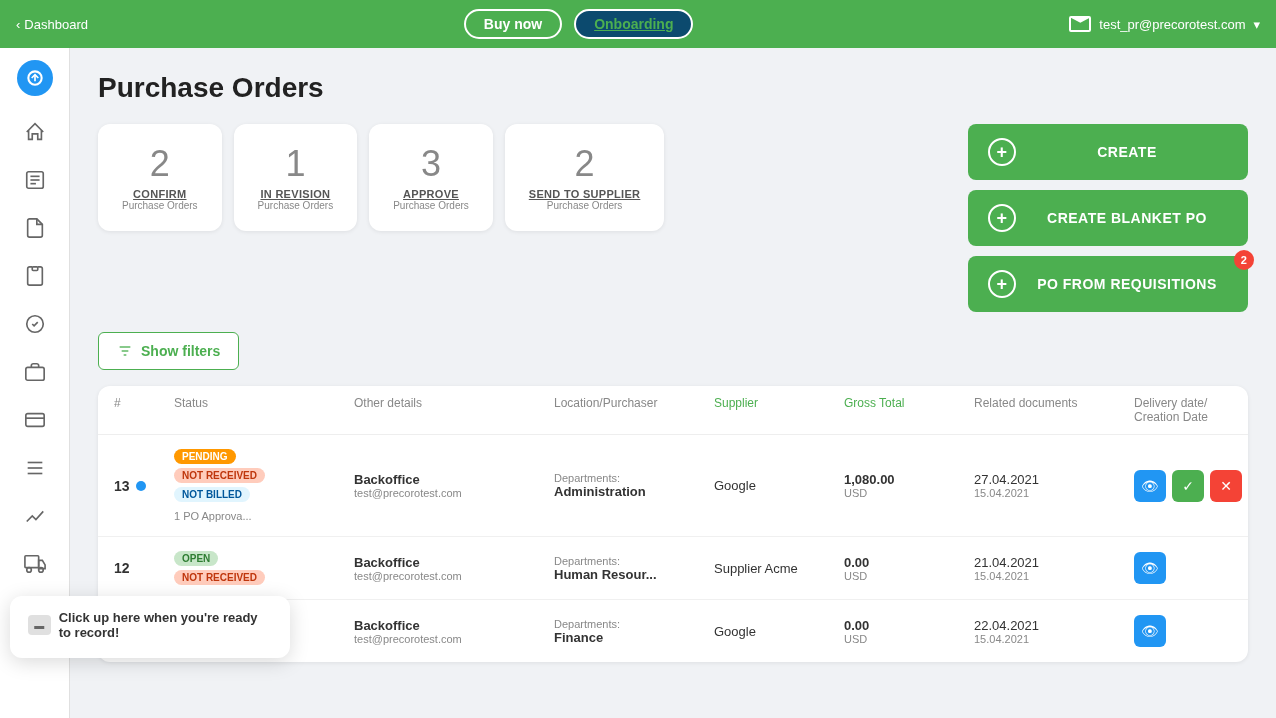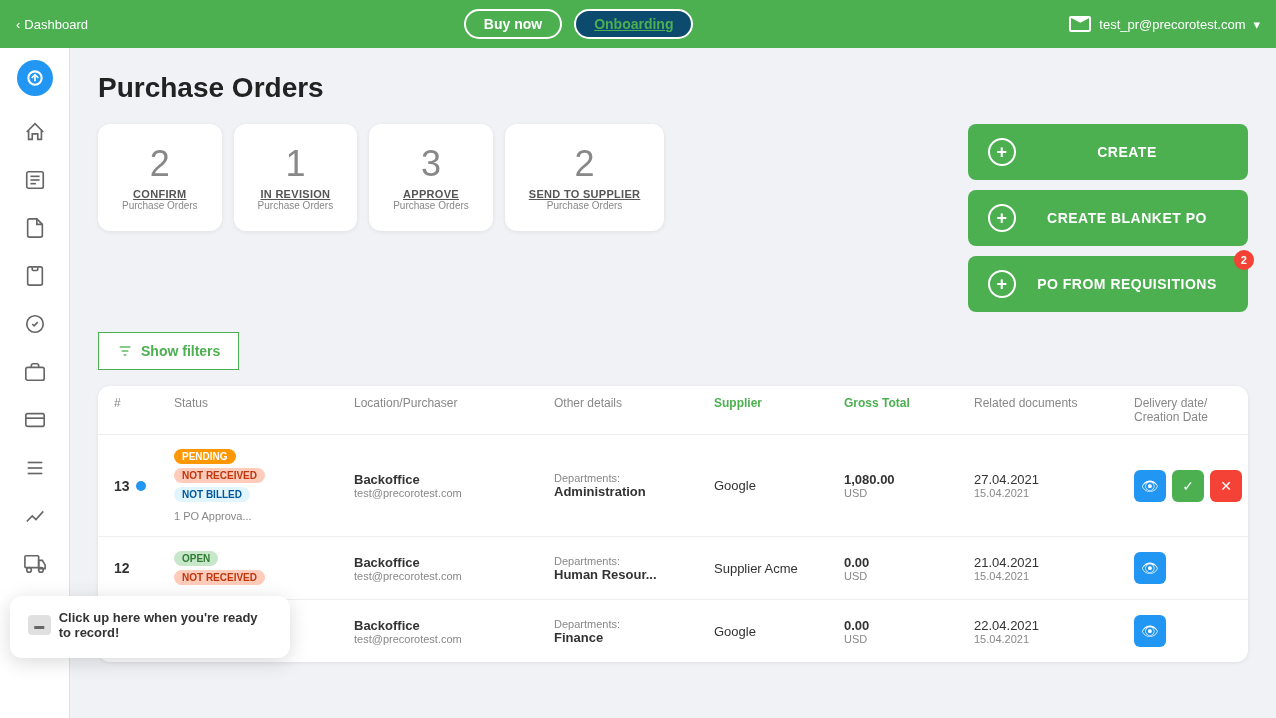--- a/index.html
+++ b/index.html
@@ -188,21 +188,21 @@
     
     .filters-bar {
       margin-bottom: 16px;
     }
     .show-filters-btn {
       display: flex;
       align-items: center;
       gap: 8px;
       background: white;
       border: 1.5px solid #4caf50;
-      border-radius: 0;
+      border-radius: 6px;
       padding: 10px 18px;
       font-size: 14px;
       font-weight: 600;
       color: #4caf50;
       cursor: pointer;
     }
 
     
     .table-container {
       background: white;
@@ -212,21 +212,21 @@
     }
     .table-header {
       display: grid;
       grid-template-columns: 60px 180px 200px 160px 130px 130px 160px 120px;
       padding: 10px 16px;
       border-bottom: 1px solid #eee;
       font-size: 12px;
       color: #888;
       font-weight: 500;
     }
-    .table-header .col-highlight { color: #4caf50; font-weight: 700; }
+    .table-header .col-highlight { color: #4caf50; font-weight: 400; }
     .table-row-item {
       display: grid;
       grid-template-columns: 60px 180px 200px 160px 130px 130px 160px 120px;
       padding: 14px 16px;
       border-bottom: 1px solid #f0f0f0;
       align-items: center;
       font-size: 13px;
     }
     .table-row-item:last-child { border-bottom: none; }
     .row-num { font-size: 14px; font-weight: 600; color: #333; display: flex; align-items: center; gap: 6px; }
@@ -455,22 +455,22 @@
             <line x1="10" y1="18" x2="14" y2="18"></line>
           </svg>
         <span>Show filters</span>
       </button>
     </div>
 
     <div class="table-container">
       <div class="table-header">
         <div>#</div>
         <div>Status</div>
+        <div>Other details</div>
         <div>Location/Purchaser</div>
-        <div>Other details</div>
         <div class="col-highlight">Supplier</div>
         <div class="col-highlight">Gross Total</div>
         <div>Related documents</div>
         <div>Delivery date/ Creation Date</div>
       </div>
       <div id="table-body">
           <div class="table-row-item">
     <div class="row-num">
       13<span class="dot-blue"></span>
     </div>

